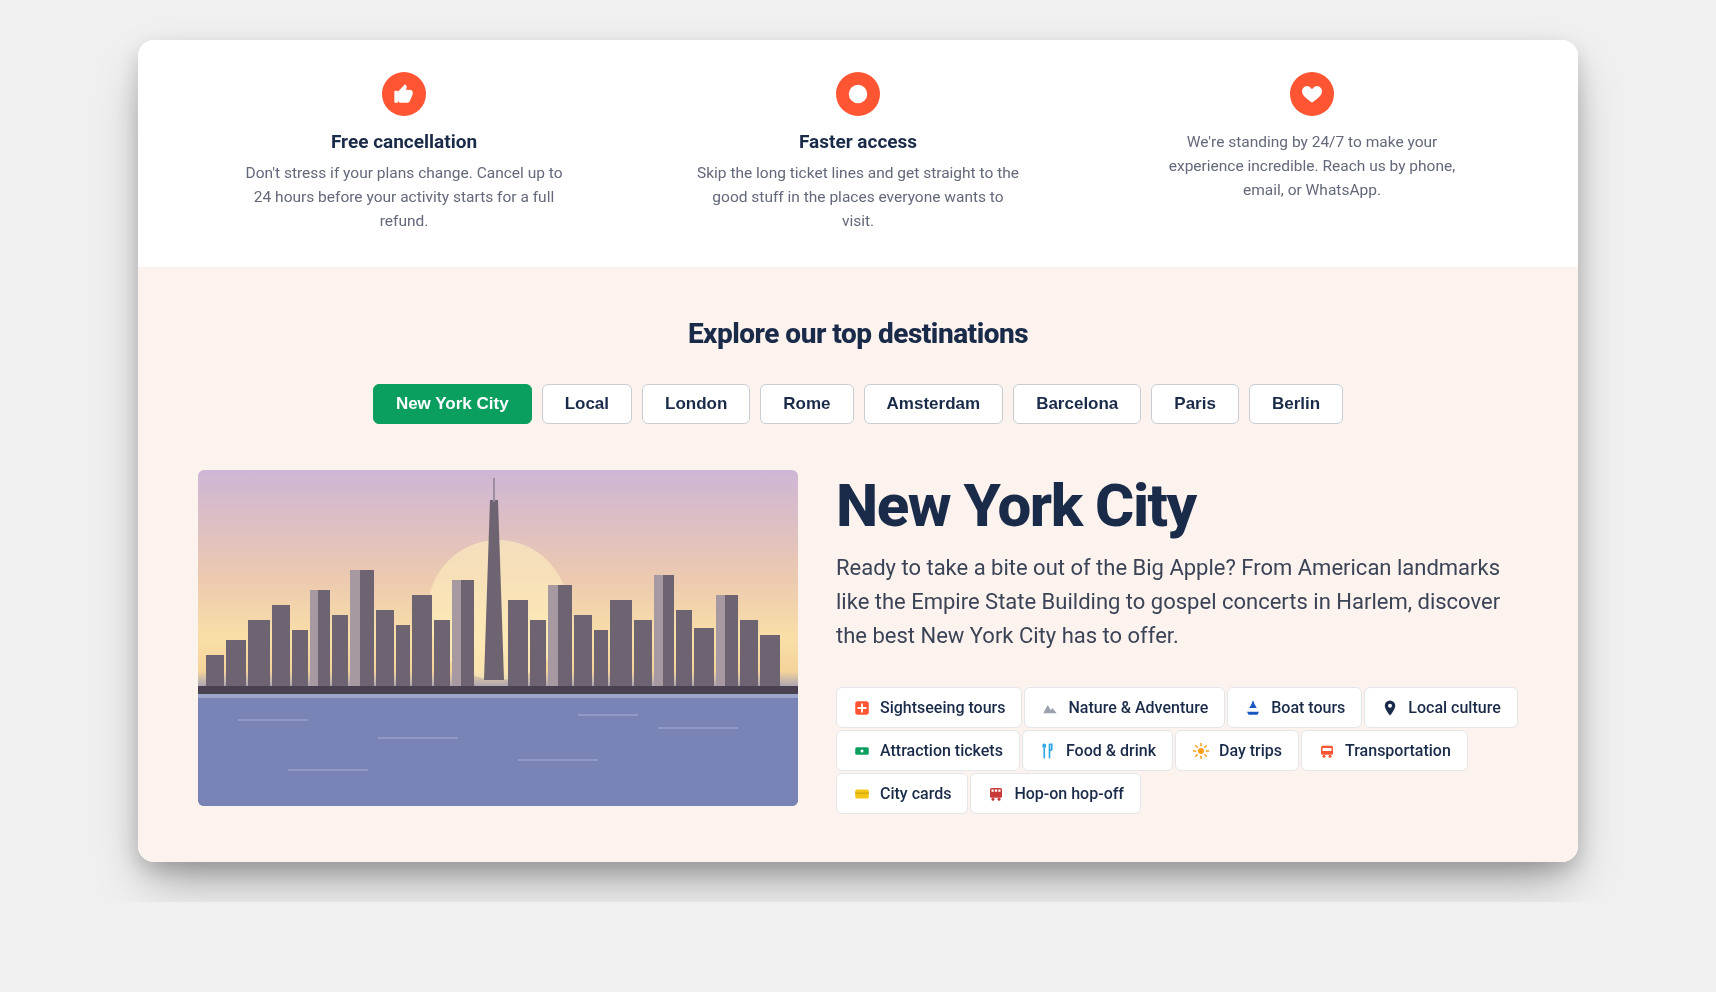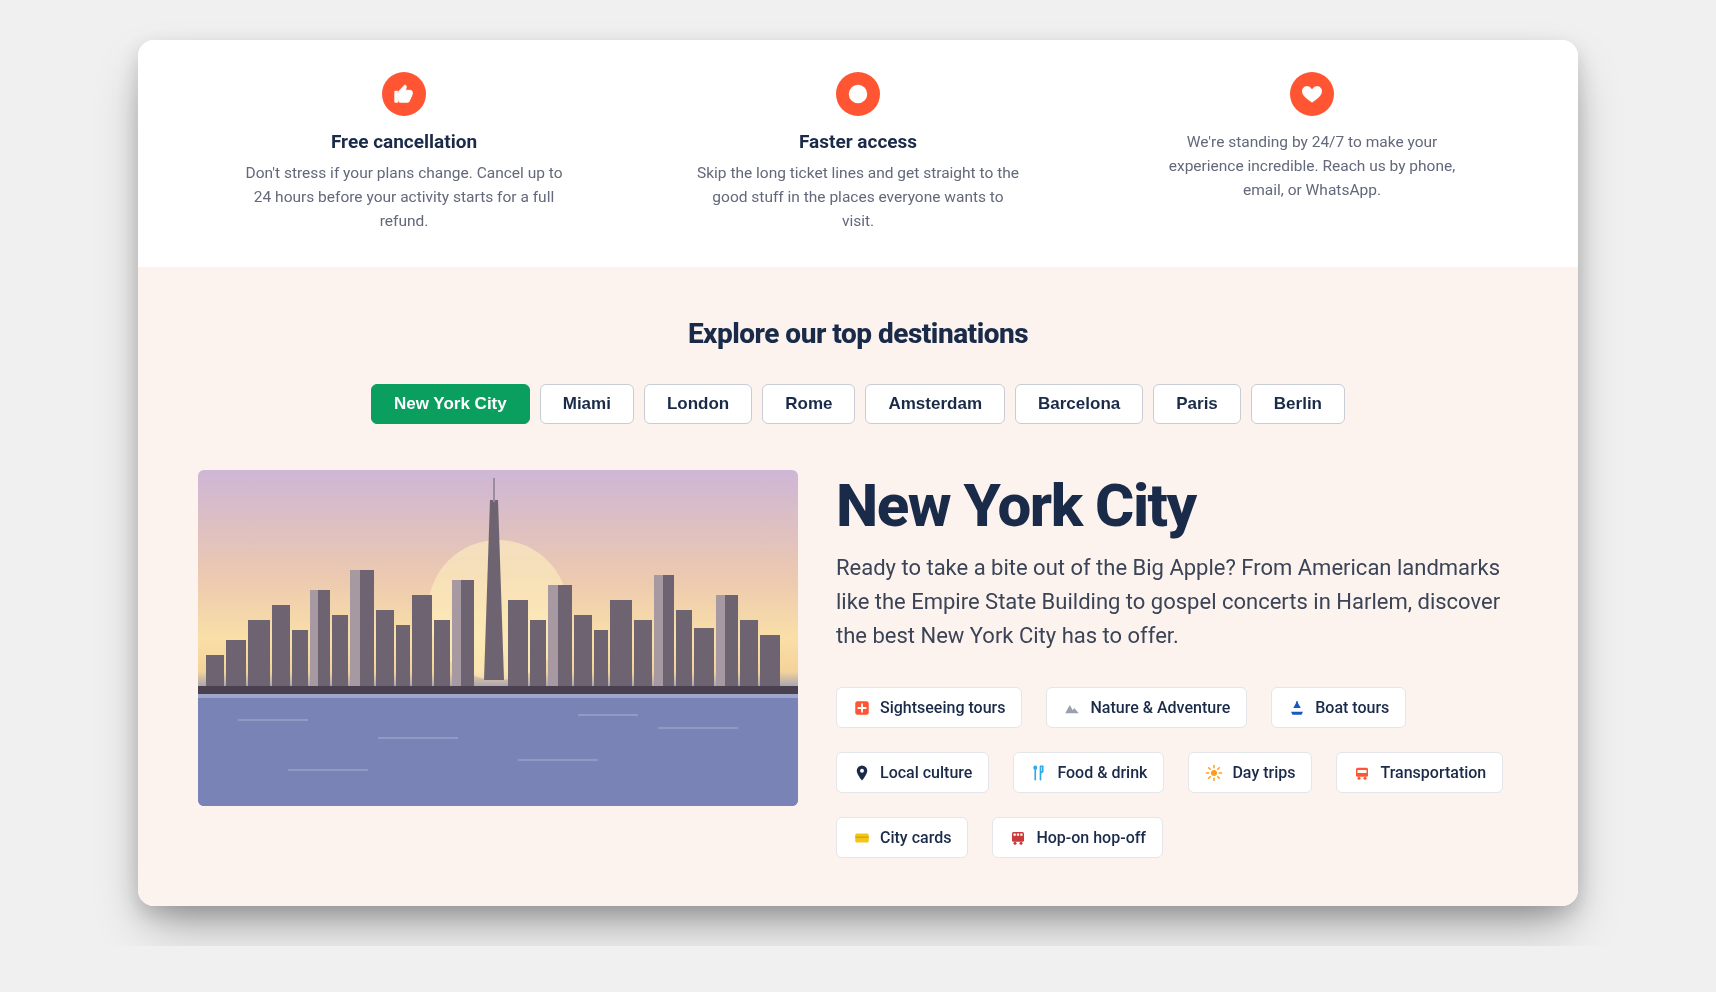--- a/index.html
+++ b/index.html
@@ -116,21 +116,21 @@
   }
   .dest-desc {
     font-size: 22px;
     line-height: 1.55;
     color: #3b4356;
     margin-bottom: 34px;
   }
   .chips {
     display: flex;
     flex-wrap: wrap;
-    gap: 24px;
+    gap: 2px;
   }
   .chip {
     display: inline-flex;
     align-items: center;
     gap: 9px;
     padding: 10px 16px;
     background: #fff;
     border: 1px solid #e3e6eb;
     border-radius: 6px;
     font-size: 16px;
@@ -186,21 +186,21 @@
       <div class="feature-desc">We're standing by 24/7 to make your experience incredible. Reach us by phone, email, or WhatsApp.</div>
     </div>
 
   </div>
 
   <div class="explore">
     <h2 class="explore-heading">Explore our top destinations</h2>
 
     <div class="tabs">
       <button class="tab active">New York City</button>
-      <button class="tab">Miami</button>
+      <button class="tab">Local</button>
       <button class="tab">London</button>
       <button class="tab">Rome</button>
       <button class="tab">Amsterdam</button>
       <button class="tab">Barcelona</button>
       <button class="tab">Paris</button>
       <button class="tab">Berlin</button>
     </div>
 
     <div class="dest-row">
       <div class="dest-image">
@@ -307,20 +307,29 @@
           <a class="chip">
             <span class="chip-ic">
               <svg viewBox="0 0 24 24">
                   <path d="M12 2a7 7 0 0 0-7 7c0 5 7 13 7 13s7-8 7-13a7 7 0 0 0-7-7z" fill="#1a2b49"></path>
                   <circle cx="12" cy="9" r="2.6" fill="#fff"></circle>
                 </svg>
             </span>
             <span>Local culture</span>
           </a>
 
+          <a class="chip">
+            <span class="chip-ic">
+              <svg viewBox="0 0 24 24">
+                  <rect x="3" y="7" width="18" height="10" rx="2" fill="#0a9e5f"></rect>
+                  <circle cx="12" cy="12" r="2" fill="#fff"></circle>
+                </svg>
+            </span>
+            <span>Attraction tickets</span>
+          </a>
 
           <a class="chip">
             <span class="chip-ic">
               <svg viewBox="0 0 24 24" fill="none" stroke="#2ea8e6" stroke-width="2.2" stroke-linecap="round">
                   <path d="M7 3v18M7 3c-2 0-2 4 0 4 2 0 2-4 0-4zM14 3v18M14 3h3v7l-3 2"></path>
                 </svg>
             </span>
             <span>Food &amp; drink</span>
           </a>
 

